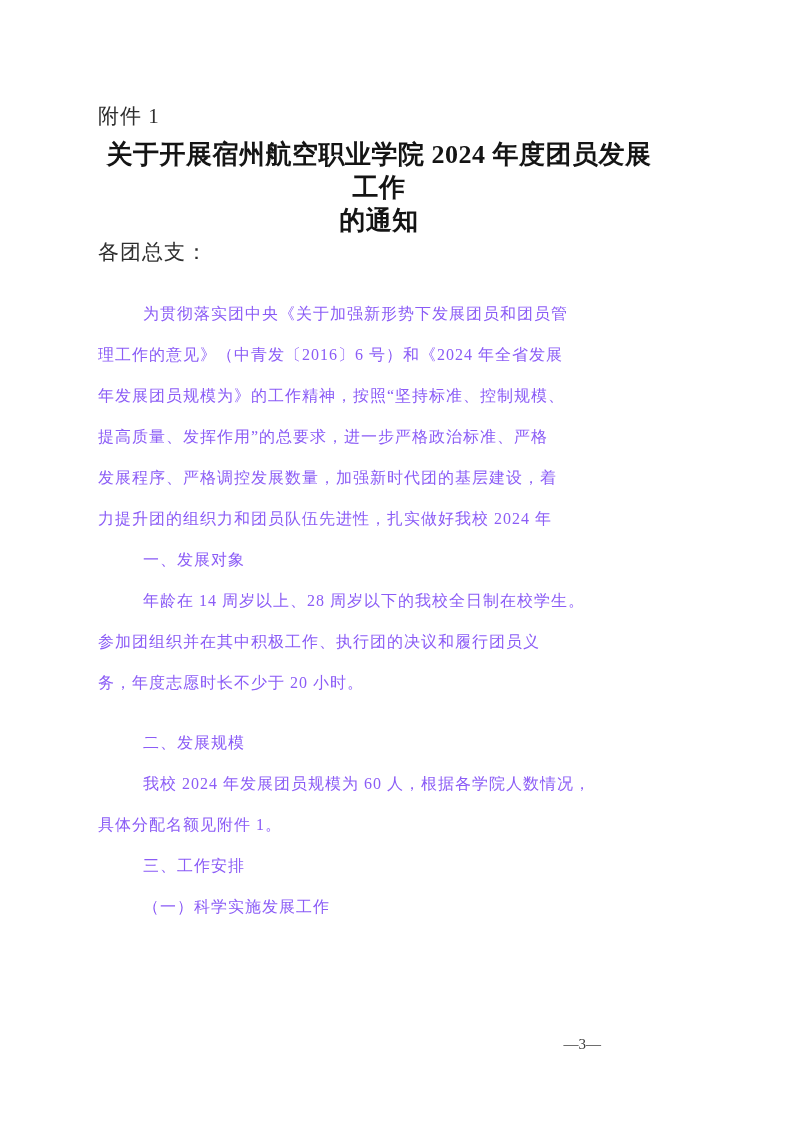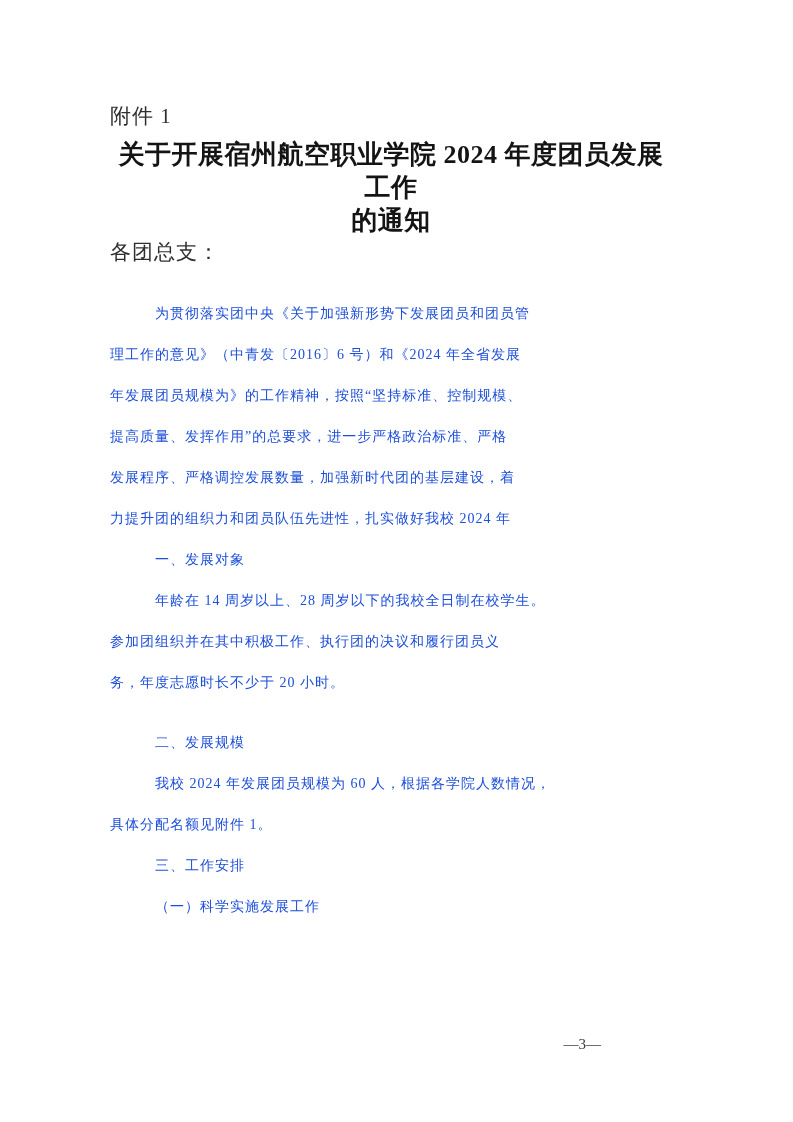--- a/index.html
+++ b/index.html
@@ -11,21 +11,21 @@
     position: relative;
     width: 793px;
     height: 1122px;
     background: #ffffff;
     overflow: hidden;
     font-family: "Liberation Serif", "DejaVu Serif", serif;
     color: #262626;
   }
   .content {
     position: absolute;
-    left: 110px;
+    left: 98px;
     top: 0;
     width: 562px;
   }
   .attachment {
     padding-top: 103px;
     font-size: 21px;
     line-height: 26px;
     letter-spacing: 1px;
     color: #2e2e2e;
   }
@@ -39,23 +39,23 @@
     letter-spacing: 0.5px;
   }
   .salutation {
     font-size: 21px;
     line-height: 30px;
     letter-spacing: 1px;
     color: #2e2e2e;
   }
   .body-text {
     margin-top: 26px;
-    font-size: 14px;
+    font-size: 16px;
     letter-spacing: 1px;
-    color: #1d4ed8;
+    color: #8b5cf6;
   }
   .body-text .line {
     line-height: 41px;
     height: 41px;
     white-space: nowrap;
   }
   .body-text .line.indent {
     padding-left: 45px;
   }
   .body-text .line.gap {

